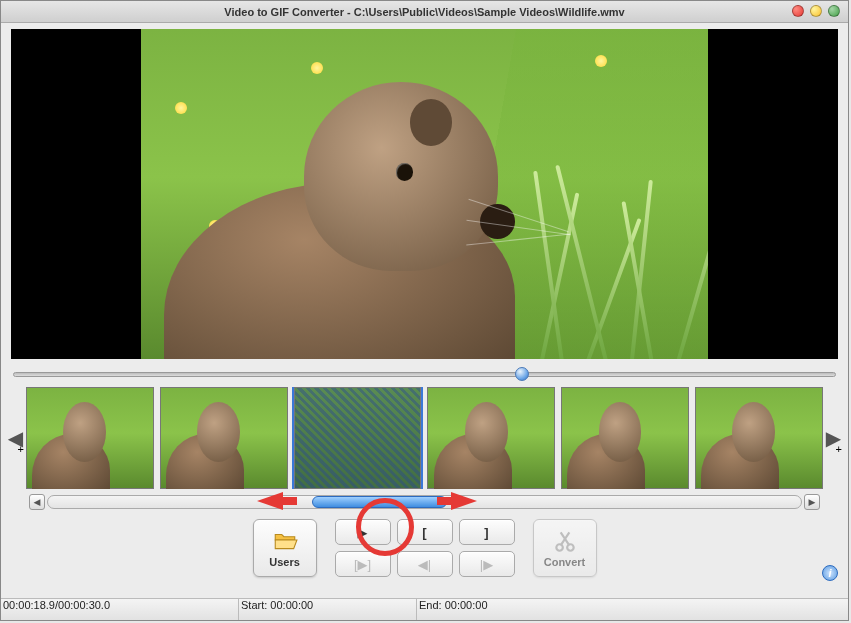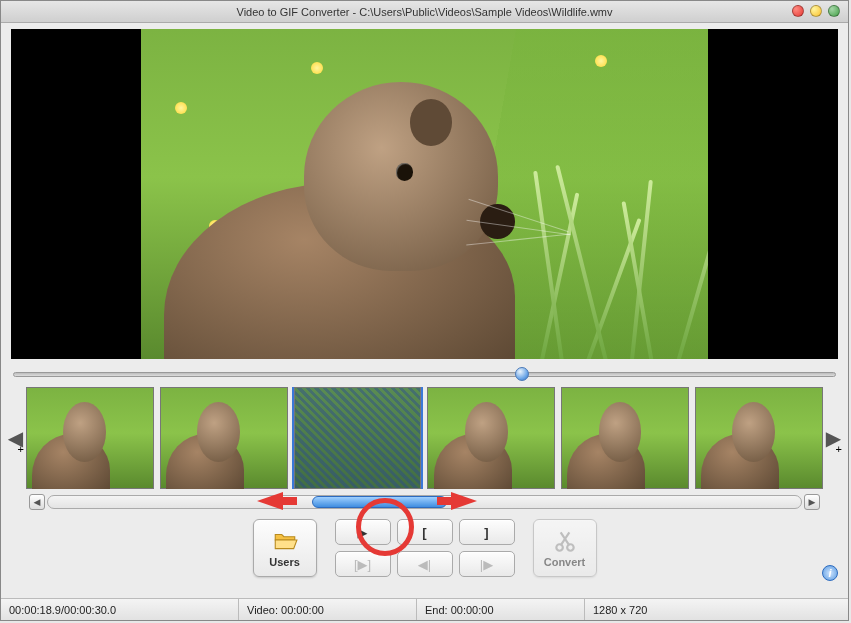--- a/index.html
+++ b/index.html
@@ -19,21 +19,21 @@
     position: relative;
   }
   .titlebar {
     height: 22px;
     background: linear-gradient(#e6e6e6,#cfcfcf);
     border-bottom: 1px solid #aaa;
     display: flex;
     align-items: center;
     justify-content: center;
     position: relative;
-    font-weight: normal;
+    font-weight: bold;
     color: #333;
   }
   .titlebar .traffic {
     position: absolute;
     right: 8px;
     top: 4px;
     display: flex;
     gap: 6px;
   }
   .traffic span {
@@ -165,21 +165,21 @@
   .smbtn.disabled{color:#bbb;cursor:default;}
   .info-icon{
     position:absolute; right:10px; bottom:4px; width:16px;height:16px;border-radius:50%;background:radial-gradient(#cde4ff,#5a9ae0);color:#fff;font-style:italic;font-weight:bold;font-size:11px;display:flex;align-items:center;justify-content:center;border:1px solid #2c6bbf;
   }
 
   .statusbar {
     position:absolute; left:0; right:0; bottom:0; height:22px; background:linear-gradient(#f4f4f4,#e2e2e2); border-top:1px solid #bbb;
     display:flex; align-items:stretch;
   }
   .statusbar .cell {
-    border-right:1px solid #bbb; display:flex; align-items:center; padding:0 8px; color:#222;
+    border-right:1px solid #bbb; display:flex; align-items:flex-start; padding:0 2px; color:#222;
   }
   .statusbar .cell:last-child{border-right:none;}
 
   
   .ic{width:26px;height:26px;}
 
 </style>
 </head>
 <body>
 
@@ -339,23 +339,20 @@
 
     <div class="highlight-circle" style="left:355px;top:-21px"></div>
     <div class="info-icon">i</div>
   </div>
 
   <div class="statusbar">
     <div class="cell" style="width:238px">
         <span>00:00:18.9/00:00:30.0</span>
       </div>
     <div class="cell" style="width:178px">
-      <span>Video:</span>&nbsp;<span>00:00:00</span>
+      <span>Start:</span>&nbsp;<span>00:00:00</span>
     </div>
     <div class="cell" style="width:168px">
       <span>End:</span>&nbsp;<span>00:00:00</span>
     </div>
-    <div class="cell" style="flex:1">
-        <span>1280 x 720</span>
-      </div>
   </div>
 
 </div>
 
 </body></html>

